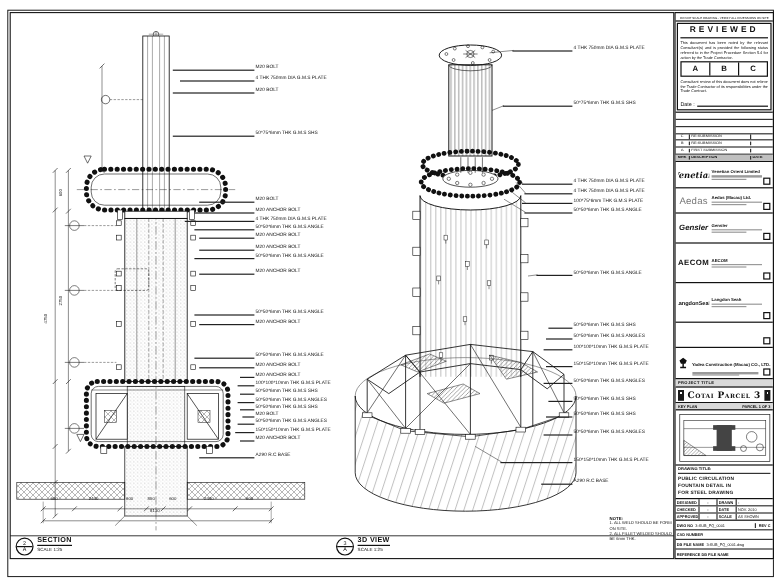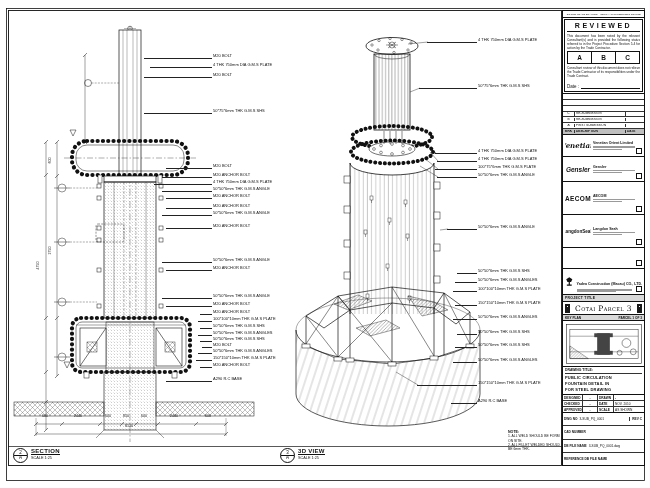--- a/index.html
+++ b/index.html
@@ -66,21 +66,21 @@
   .lg-gensler{font-style:italic;font-weight:bold;font-size:6.5px;}
   .lg-mps{font-family:"DejaVu Serif",serif;font-style:italic;font-weight:bold;font-size:9px;letter-spacing:-0.5px;}
   .lg-aecom{font-weight:bold;font-size:6.5px;letter-spacing:0.4px;}
   .lg-lds{font-weight:bold;font-size:4.6px;}
   
   .contractor{flex:0 0 26px;border-bottom:1px solid #111;display:flex;align-items:center;padding:1px 2px;position:relative;}
   .contractor .cinfo{padding-left:3px;}
   .ptbar{flex:0 0 7px;border-bottom:1px solid #111;background:#d9d9d9;font-size:3.4px;font-weight:bold;
          display:flex;align-items:center;padding-left:2px;letter-spacing:0.3px;}
   .banner{flex:0 0 13px;border-bottom:1px solid #111;display:flex;align-items:center;justify-content:space-between;padding:0 2px;}
-  .bname{font-family:"DejaVu Serif",serif;font-variant:small-caps;font-weight:normal;font-size:7.5px;letter-spacing:0.4px;}
+  .bname{font-family:"DejaVu Serif",serif;font-variant:small-caps;font-weight:bold;font-size:7.5px;letter-spacing:0.4px;}
   .orn{width:5px;height:9px;background:radial-gradient(circle at 50% 28%,#fff 0 0.8px,#1a1a1a 0.8px);}
   .kpbar{flex:0 0 6px;border-bottom:1px solid #111;background:#d9d9d9;font-size:3.2px;font-weight:bold;
          display:flex;align-items:center;justify-content:space-between;padding:0 2px;}
   .keyplan{flex:0 0 46px;border-bottom:1px solid #111;display:flex;align-items:center;justify-content:center;}
   
   .dtitle{flex:0 0 28px;border-bottom:1px solid #111;padding:1px 2px;display:flex;flex-direction:column;gap:1px;}
   .dt-label{font-size:3.4px;font-weight:bold;border-bottom:0.5px solid #333;padding-bottom:0.5px;}
   .dt-line{font-size:4px;font-weight:bold;letter-spacing:0.2px;}
   
   .fields{flex:0 0 18px;border-bottom:1px solid #111;display:flex;flex-direction:column;}
@@ -478,20 +478,29 @@
     <div class="consultants">
       <div class="crow" style="flex:0 0 19px">
         <span class="clogo lg-ven">Venetian</span>
         <div class="cinfo">
             <span class="cname">Venetian Orient Limited</span>
             <i class="addr"></i>
             <i class="addr short"></i>
           </div>
         <span class="cbox"></span>
       </div>
+      <div class="crow" style="flex:0 0 18px">
+        <span class="clogo lg-aedas">Aedas</span>
+        <div class="cinfo">
+            <span class="cname">Aedas (Macau) Ltd.</span>
+            <i class="addr"></i>
+            <i class="addr short"></i>
+          </div>
+        <span class="cbox"></span>
+      </div>
       <div class="crow" style="flex:0 0 22px">
         <span class="clogo lg-gensler">Gensler</span>
         <div class="cinfo">
             <span class="cname">Gensler</span>
             <i class="addr"></i>
             <i class="addr short"></i>
           </div>
         <span class="cbox"></span>
       </div>
       <div class="crow" style="flex:0 0 30px">

